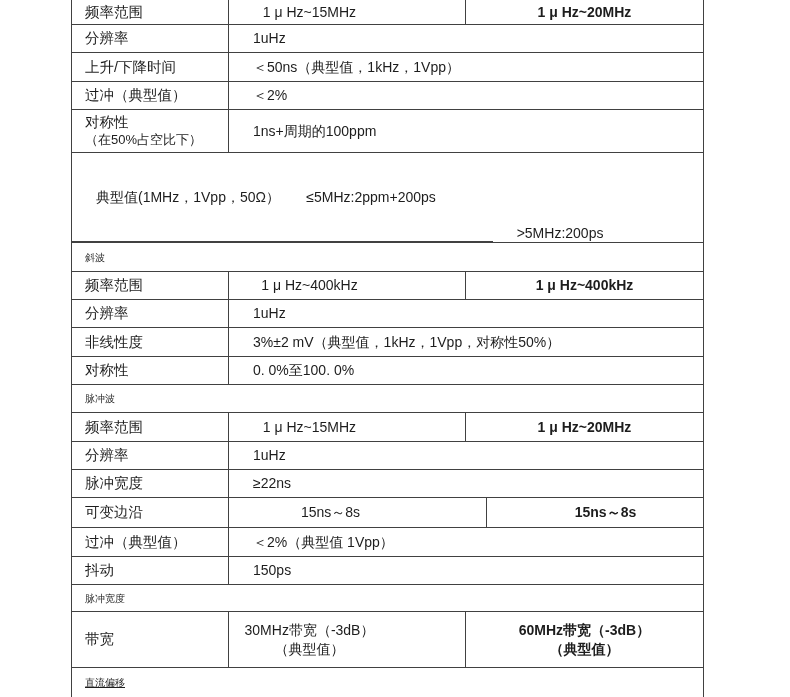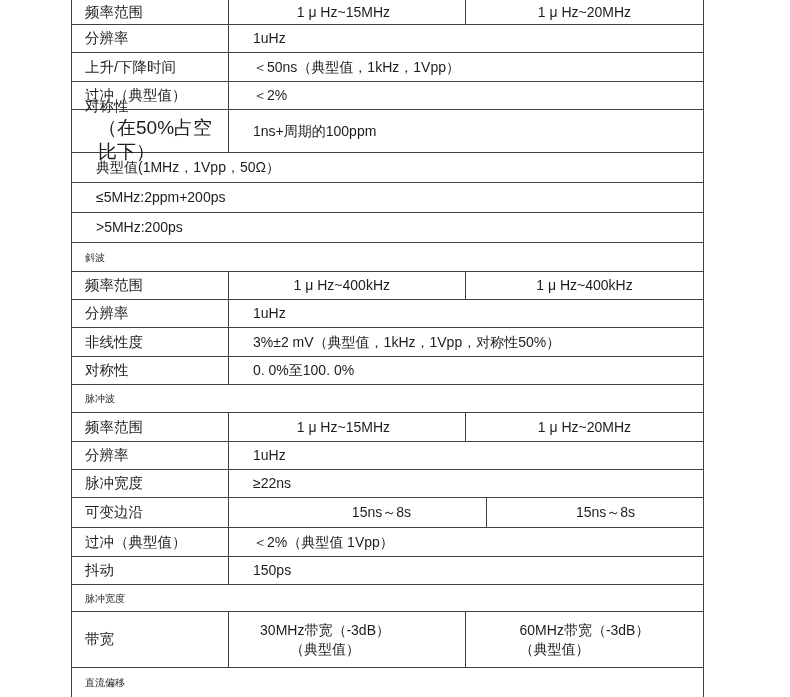--- a/index.html
+++ b/index.html
@@ -32,32 +32,32 @@
   .label{
     flex:0 0 157px;max-width:157px;
     border-right:var(--bw) solid var(--bc);
     padding-left:13px;font-size:14.5px;
   }
   .label-full{flex:1;padding-left:13px;font-size:10px;}
   .vspan{flex:1;padding-left:24px;}
   .v1{
     flex:0 0 237px;max-width:237px;
     border-right:var(--bw) solid var(--bc);
-    justify-content:flex-end;text-align:center;padding-right:75px;
-  }
-  .v2{flex:1;justify-content:center;text-align:left;}
-  .vstack{flex:1;display:flex;flex-direction:column;}
+    justify-content:center;text-align:center;padding-right:75px;
+  }
+  .v2{flex:1;justify-content:center;text-align:center;font-weight:bold;}
+  .vstack{flex:1;display:flex;}
   .vstack .sub{
     flex:1;display:flex;align-items:center;padding-left:24px;
     border-bottom:var(--bw) solid var(--bc);box-sizing:border-box;
   }
-  .vstack .sub:last-child{border-bottom:none;}
+  .vstack .sub:last-child{border-bottom:none;align-items:flex-end;}
   .txt{white-space:pre-line;line-height:1.3;}
   .txt > span{display:block;}
-  .label-sub{font-size:19px;margin-left:13px;}
+  .label-sub{font-size:13px;}
 </style>
 </head>
 <body>
 
 <div class="page">
   <div class="spec-table" id="spec-table">
       <div class="row" style="height: 25px;">
         <div class="cell label">
           <div class="txt"><span>频率范围</span></div>
         </div>
@@ -223,19 +223,19 @@
         </div>
         <div class="cell v1">
           <span class="txt">30MHz带宽（-3dB）
 （典型值）</span>
         </div>
         <div class="cell v2">
           <span class="txt">60MHz带宽（-3dB）
 （典型值）</span>
         </div>
       </div>
-      <div class="row last" style="height: 29px;">
+      <div class="row last" style="height: 29px; text-decoration: underline;">
         <div class="cell label-full">
           <span class="txt">直流偏移</span>
         </div>
       </div>
     </div>
 </div>
 
 </body></html>

